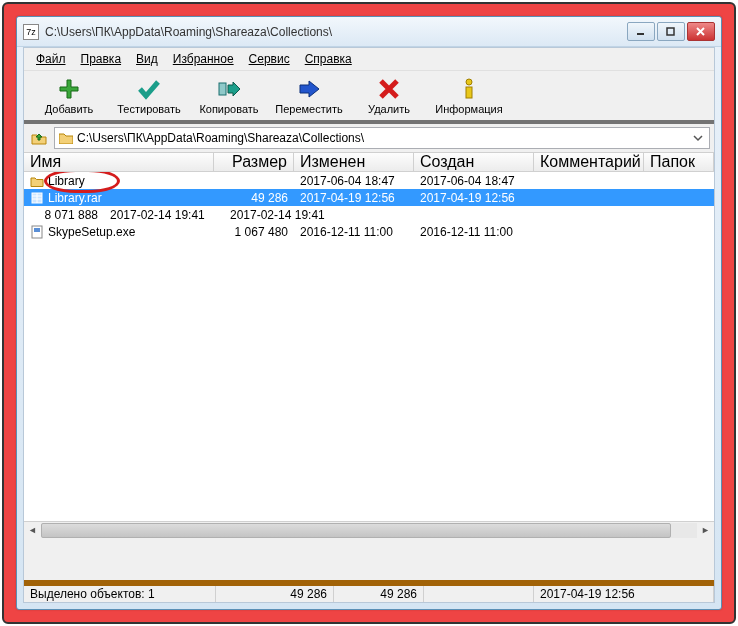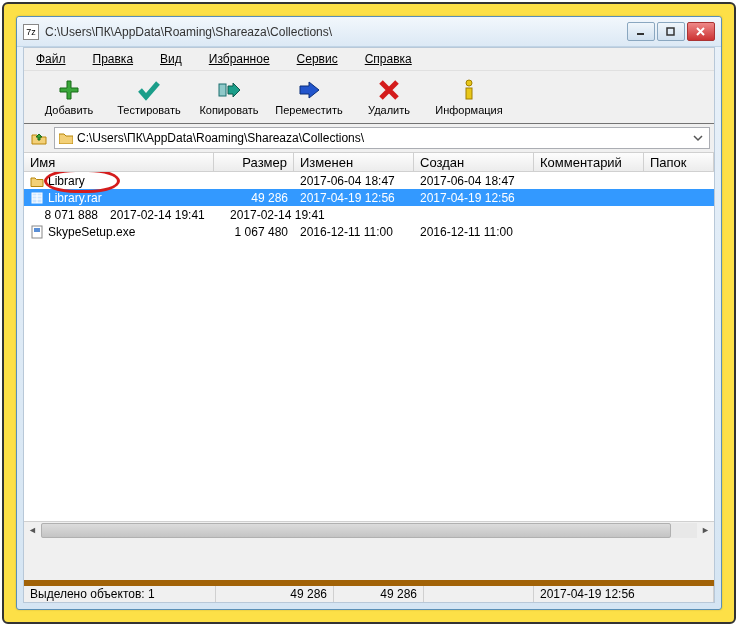--- a/index.html
+++ b/index.html
@@ -1,40 +1,40 @@
 <!DOCTYPE html>
 <html><head>
 <meta charset="utf-8">
 <style>
 * { box-sizing: border-box; margin: 0; padding: 0; }
 body { font-family: "Segoe UI", Tahoma, sans-serif; font-size: 12px; background: #fff; width: 738px; height: 626px; position: relative; }
-.outer-frame { border: 2px solid #333; border-radius: 6px; width: 734px; height: 622px; margin: 2px; background: #fde047; padding: 12px; }
+.outer-frame { border: 2px solid #333; border-radius: 6px; width: 734px; height: 622px; margin: 2px; background: #ef4444; padding: 12px; }
 .window { border: 1px solid #5a8fb5; border-radius: 3px; width: 100%; height: 100%; display: flex; flex-direction: column; background: linear-gradient(#e9f1f9, #d5e5f3); box-shadow: 0 0 2px rgba(0,0,0,0.2); }
 .titlebar { height: 30px; display: flex; align-items: center; padding: 0 6px; background: linear-gradient(#f2f7fc, #dce9f5); border-bottom: 1px solid #c0d4e6; border-radius: 3px 3px 0 0; }
 .titlebar-icon { width: 16px; height: 16px; margin-right: 6px; display: flex; align-items: center; justify-content: center; border: 1px solid #888; font-size: 9px; background: #fff; }
 .titlebar-title { flex: 1; font-size: 12px; color: #333; }
 .win-buttons { display: flex; gap: 2px; }
 .win-btn { width: 28px; height: 19px; border: 1px solid #8aa7c0; border-radius: 2px; background: linear-gradient(#f0f6fb, #d1e1f0); display: flex; align-items: center; justify-content: center; font-size: 10px; }
 .win-btn.close { background: linear-gradient(#e88, #c33); color: #fff; border-color: #a33; }
 .inner { background: #f0f0f0; flex: 1; display: flex; flex-direction: column; margin: 0 6px 6px 6px; border: 1px solid #b8c8d8; }
-.menubar { height: 22px; display: flex; align-items: center; padding: 0 6px; background: #f0f0f0; gap: 15px; }
+.menubar { height: 22px; display: flex; align-items: center; padding: 0 6px; background: #f0f0f0; gap: 3px; }
 .menu-item { padding: 2px 6px; cursor: default; }
 .menu-item .ul { text-decoration: underline; }
-.toolbar { height: 54px; display: flex; align-items: center; padding: 4px 6px; background: #f0f0f0; border-top: 1px solid #e0e0e0; border-bottom: 1px solid #737373; gap: 2px; }
+.toolbar { height: 54px; display: flex; align-items: center; padding: 4px 6px; background: #f0f0f0; border-top: 1px solid #e0e0e0; border-bottom: 4px solid #737373; gap: 2px; }
 .tool-btn { width: 78px; height: 48px; display: flex; flex-direction: column; align-items: center; justify-content: center; gap: 2px; cursor: default; }
 .tool-btn .icon { width: 24px; height: 24px; display: flex; align-items: center; justify-content: center; }
 .tool-btn .label { font-size: 11px; }
 .addrbar { height: 28px; display: flex; align-items: center; padding: 2px 4px; background: #f0f0f0; gap: 4px; }
 .up-btn { width: 22px; height: 22px; display: flex; align-items: center; justify-content: center; border: 1px solid transparent; }
 .addr-input-wrap { flex: 1; height: 22px; background: #fff; border: 1px solid #abadb3; display: flex; align-items: center; padding: 0 4px; gap: 4px; }
 .addr-folder-icon { width: 14px; height: 12px; }
 .addr-text { flex: 1; font-size: 12px; }
 .addr-drop { width: 14px; display: flex; align-items: center; justify-content: center; }
 .list-header { height: 20px; display: flex; background: linear-gradient(#fdfdfd, #ececec); border-top: 1px solid #d0d0d0; border-bottom: 1px solid #d0d0d0; }
-.col-h { border-right: 1px solid #d0d0d0; padding: 2px 6px; font-size: 13px; display: flex; align-items: center; overflow: hidden; white-space: nowrap; }
+.col-h { border-right: 1px solid #d0d0d0; padding: 2px 6px; font-size: 16px; display: flex; align-items: center; overflow: hidden; white-space: nowrap; }
 .col-name { width: 190px; }
 .col-size { width: 80px; justify-content: flex-end; }
 .col-mod { width: 120px; }
 .col-created { width: 120px; }
 .col-comment { width: 110px; }
 .col-folders { flex: 1; }
 .list-body { flex: 1; background: #fff; overflow: hidden; position: relative; }
 .row { height: 17px; display: flex; align-items: center; font-size: 12px; }
 .row.selected { background: #3399ff; color: #fff; }
 .cell { padding: 0 6px; overflow: hidden; white-space: nowrap; display: flex; }

